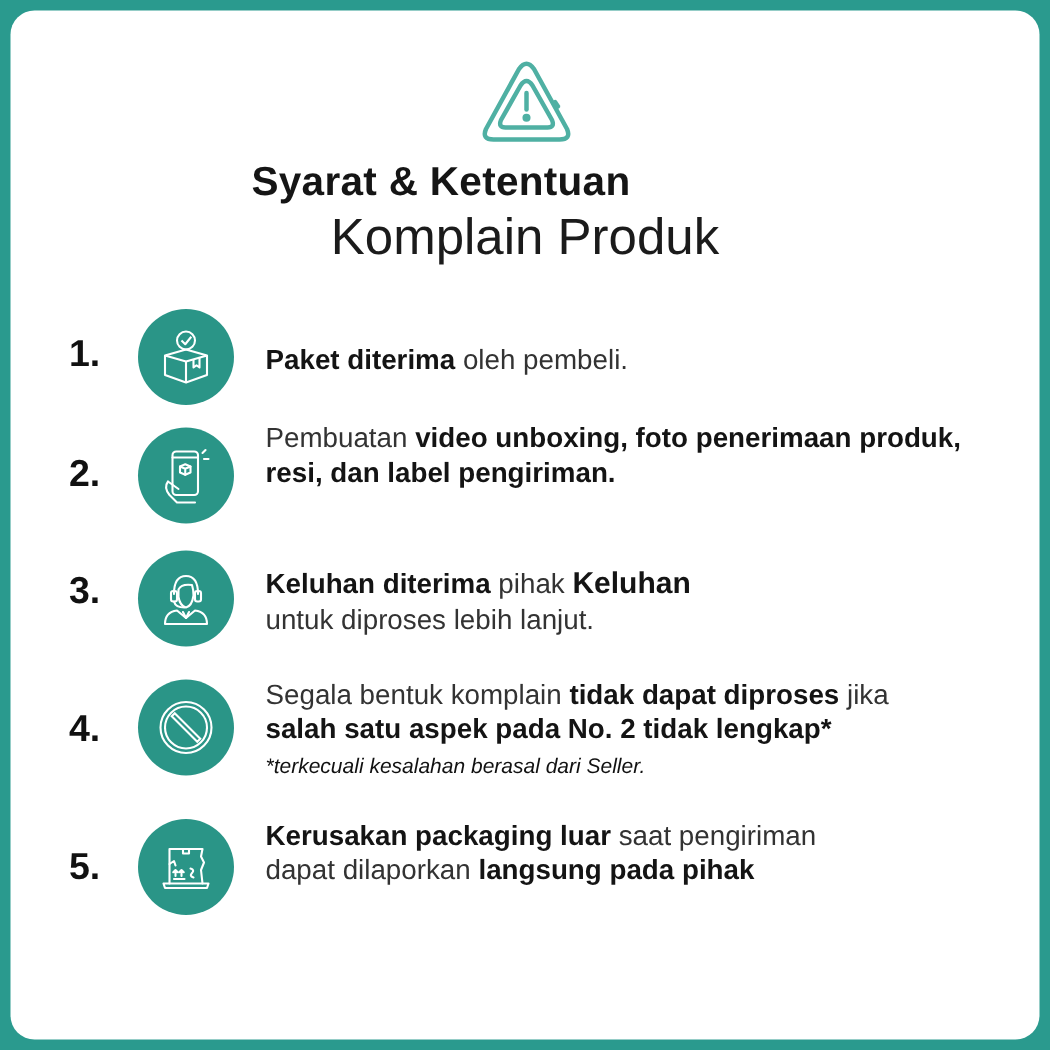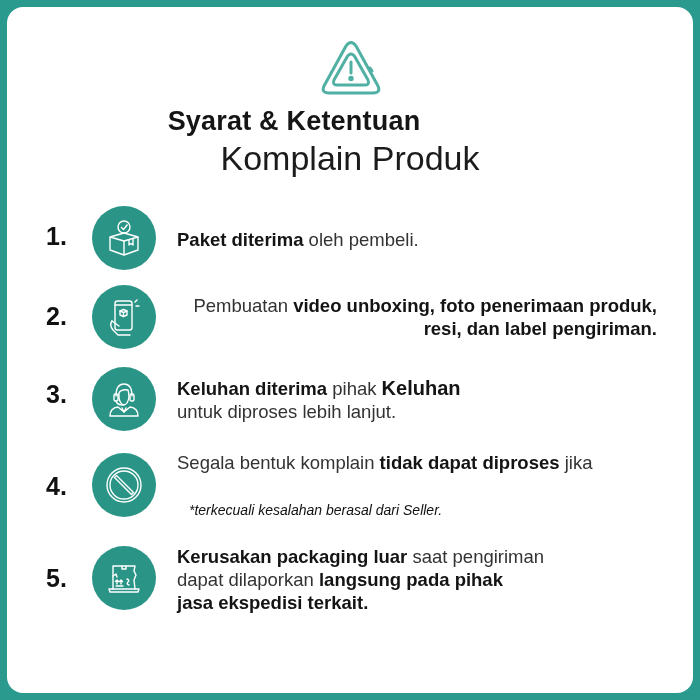--- a/index.html
+++ b/index.html
@@ -26,21 +26,21 @@
   .circle {
     position:absolute; left:92px; width:64px; height:64px; border-radius:50%;
     background:#2a9587; display:flex; align-items:center; justify-content:center;
   }
   .circle svg { width:40px; height:40px; }
   .text {
     position:absolute; left:177px; width:480px; font-size:18.5px; line-height:23px; color:#222;
   }
   .text b { font-weight:bold; color:#141414; }
   .text .thin { font-weight:normal; color:#333; }
-  .text .note { font-size:14px; font-style:italic; line-height:20px; color:#111;margin-left:12px; }
+  .text .note { font-size:14px; font-style:italic; line-height:20px; color:#111; }
 </style>
 </head>
 <body>
 
 <div class="card"></div>
 
 <svg class="header-icon" viewBox="0 0 62 56" fill="none" stroke="#4fb0a3" stroke-width="3" stroke-linecap="round" stroke-linejoin="round">
   <path d="M26 6 Q31 -1 36 6 L58 46 Q61 53 53 53 L9 53 Q1 53 4 46 Z"></path>
   <path d="M27 17 Q31 11 35 17 L48 40 Q50 45 45 45 L17 45 Q12 45 14 40 Z"></path>
   <line x1="31" y1="22" x2="31" y2="33"></line>
@@ -72,21 +72,21 @@
     <rect x="11" y="4" width="17" height="29" rx="2.5"></rect>
     <line x1="11" y1="8" x2="28" y2="8"></line>
     <path d="M16 14 L19.5 12.5 L23 14 L23 18 L19.5 19.5 L16 18 Z"></path>
     <path d="M16 14 L19.5 15.5 L23 14 M19.5 15.5 L19.5 19.5"></path>
     <path d="M8 24 Q5 28 9 33 L14 38 L26 38"></path>
     <path d="M8 24 L15 29"></path>
     <line x1="31" y1="5" x2="33" y2="3"></line>
     <line x1="32" y1="9" x2="35" y2="9"></line>
   </svg>
 </div>
-<div class="text" style="top:294px;text-align:right;">
+<div class="text" style="top:280px;">
   <span class="thin">Pembuatan </span><b>video unboxing, foto penerimaan produk, resi, dan label pengiriman.</b>
 </div>
 
 <div class="num" style="top:380px;">3.</div>
 <div class="circle" style="top:367px;">
   <svg viewBox="0 0 40 40" fill="none" stroke="#fff" stroke-width="1.4" stroke-linejoin="round" stroke-linecap="round">
     <path d="M12 17 Q12 5 20 5 Q28 5 28 17"></path>
     <rect x="10" y="15" width="4" height="7" rx="1.5"></rect>
     <rect x="26" y="15" width="4" height="7" rx="1.5"></rect>
     <path d="M15 14 Q17 10 24 11 Q25 14 25 18 Q24 25 20 26 Q16 25 15 19 Z"></path>
@@ -103,34 +103,33 @@
 <div class="num" style="top:472px;">4.</div>
 <div class="circle" style="top:453px;">
   <svg viewBox="0 0 40 40" fill="none" stroke="#fff" stroke-width="1.4">
     <circle cx="20" cy="20" r="17"></circle>
     <circle cx="20" cy="20" r="14"></circle>
     <path d="M10.5 12.5 L12.5 10.5 L29.5 27.5 L27.5 29.5 Z"></path>
   </svg>
 </div>
 <div class="text" style="top:451px;">
   <span class="thin">Segala bentuk komplain </span><b>tidak dapat diproses</b><span class="thin"> jika</span><br>
-  <br>
+  <b>salah satu aspek pada No. 2 tidak lengkap*</b><br>
   <span class="note">*terkecuali kesalahan berasal dari Seller.</span>
 </div>
 
 <div class="num" style="top:564px;">5.</div>
 <div class="circle" style="top:546px;">
   <svg viewBox="0 0 40 40" fill="none" stroke="#fff" stroke-width="1.4" stroke-linejoin="round" stroke-linecap="round">
     <path d="M9 31 L9 8 L31 8 L30 13 L32 17 L30 22 L31 31"></path>
     <path d="M18 8 L18 11 L22 11 L22 8"></path>
     <path d="M9 18 L12 16 L13 19"></path>
     <path d="M13 26 L13 22 M11.5 23.5 L13 22 L14.5 23.5"></path>
     <path d="M17 26 L17 22 M15.5 23.5 L17 22 L18.5 23.5"></path>
     <path d="M23 21 Q26 22 24 24 Q22 26 25 27"></path>
     <line x1="12" y1="28" x2="19" y2="28"></line>
     <path d="M5 31 L35 31 L34 34 L6 34 Z"></path>
   </svg>
 </div>
 <div class="text" style="top:545px;">
   <b>Kerusakan packaging luar</b><span class="thin"> saat pengiriman</span><br>
   <span class="thin">dapat dilaporkan </span><b>langsung pada pihak</b><br>
-  <b>jasa ekspedisi terkait.</b>
 </div>
 
 </body></html>

